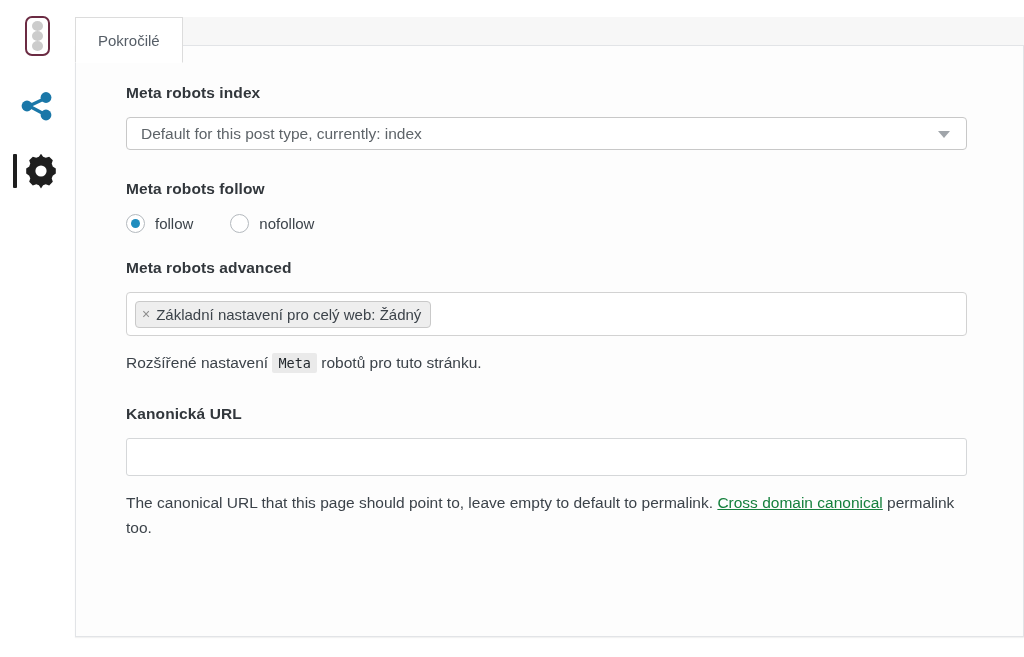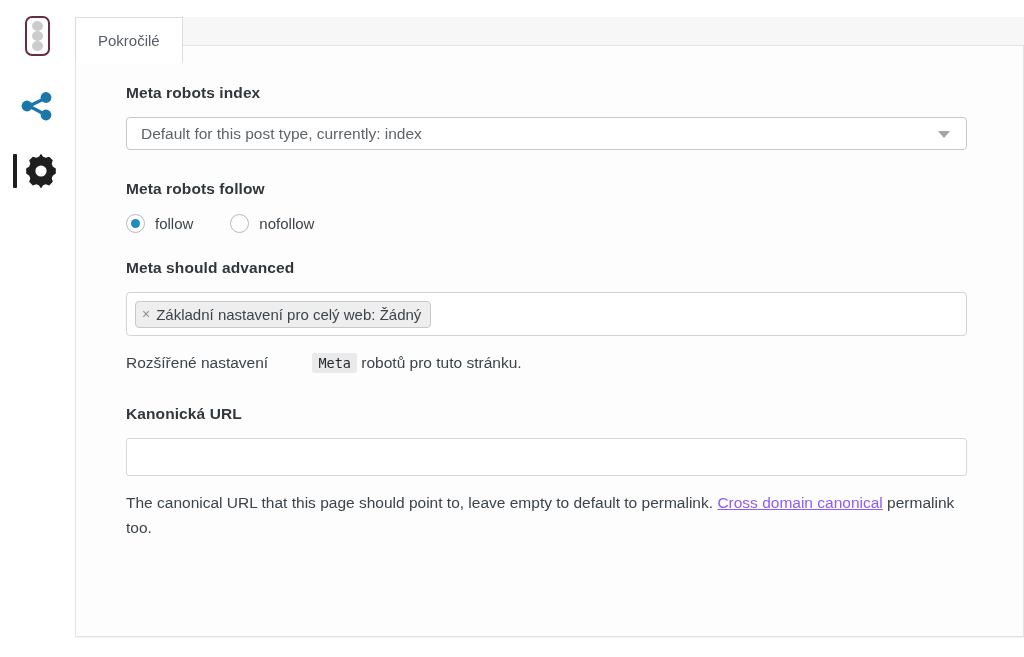--- a/index.html
+++ b/index.html
@@ -252,24 +252,23 @@
     line-height: 1.62;
     max-width: 830px;
   }
   code.inline-code {
     font-family: "DejaVu Sans Mono", monospace;
     font-size: 13.5px;
     background: #eaeaea;
     padding: 2px 6px;
     border-radius: 2px;
     color: #23282d;
-    margin-left: 40px;
   }
   .help a {
-    color: #8b5cf6;
+    color: #15803d;
     text-decoration: underline;
   }
 
   
   .text-input {
     margin-top: 15px;
     width: 841px;
     height: 38px;
     background: #ffffff;
     border: 1px solid #d5d7d9;
@@ -348,21 +347,21 @@
           <div class="radio-opt">
             <span class="radio-mark"></span>
             <span class="radio-label">nofollow</span>
           </div>
         </div>
       </div>
 
       <div class="spacer-md"></div>
 
       <div class="field">
-        <span class="field-label">Meta should advanced</span>
+        <span class="field-label">Meta robots advanced</span>
         <div class="token-field">
           <span class="chip">
             <span class="chip-x">×</span>
             <span>Základní nastavení pro celý web: Žádný</span>
           </span>
         </div>
         <div class="help">
           <span>Rozšířené nastavení</span>
           <code class="inline-code">Meta</code>
           <span>robotů pro tuto stránku.</span>

